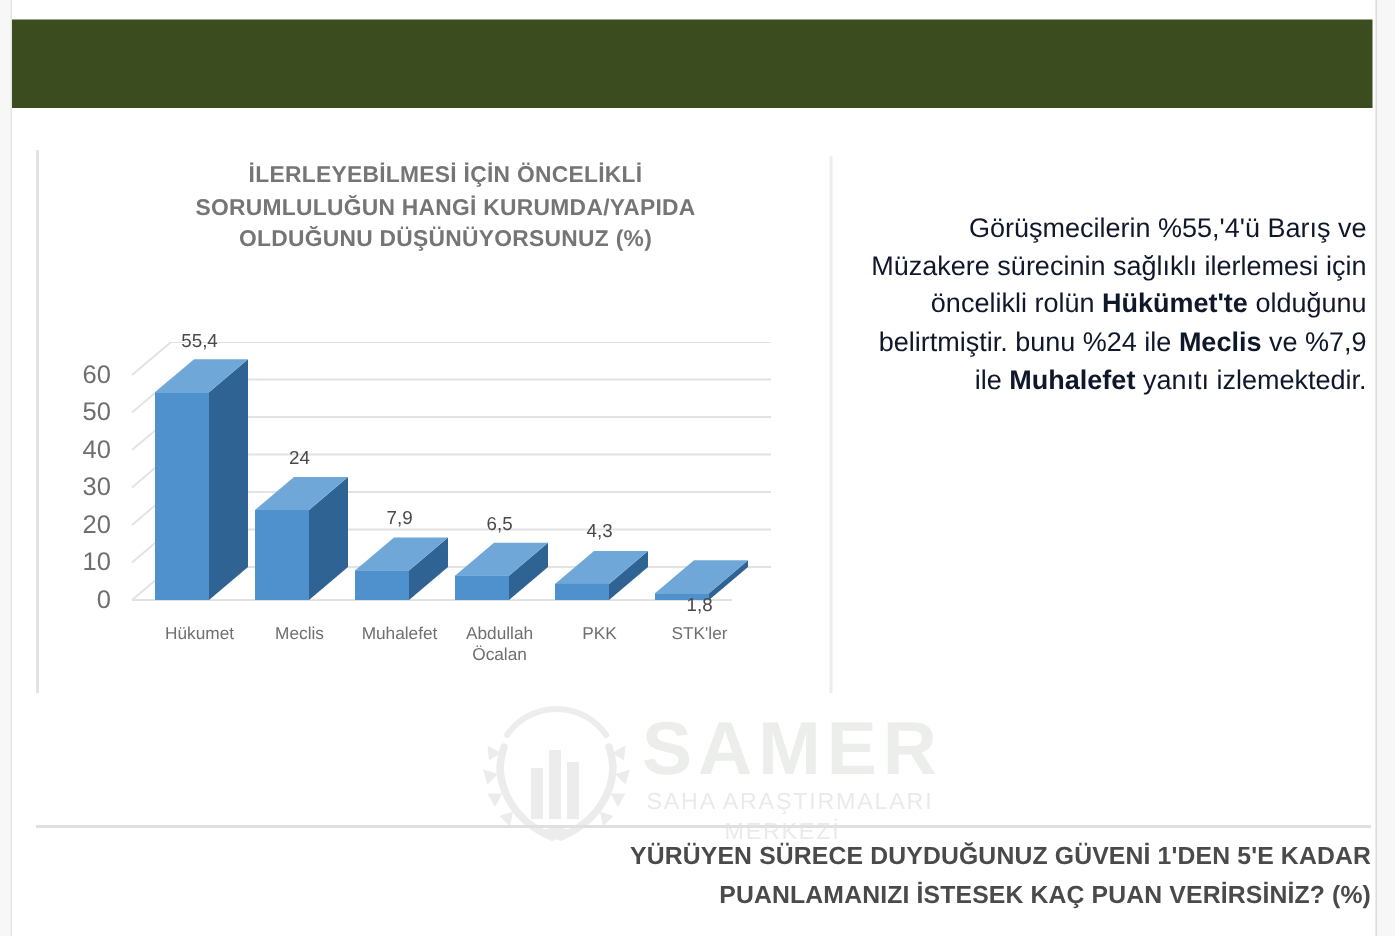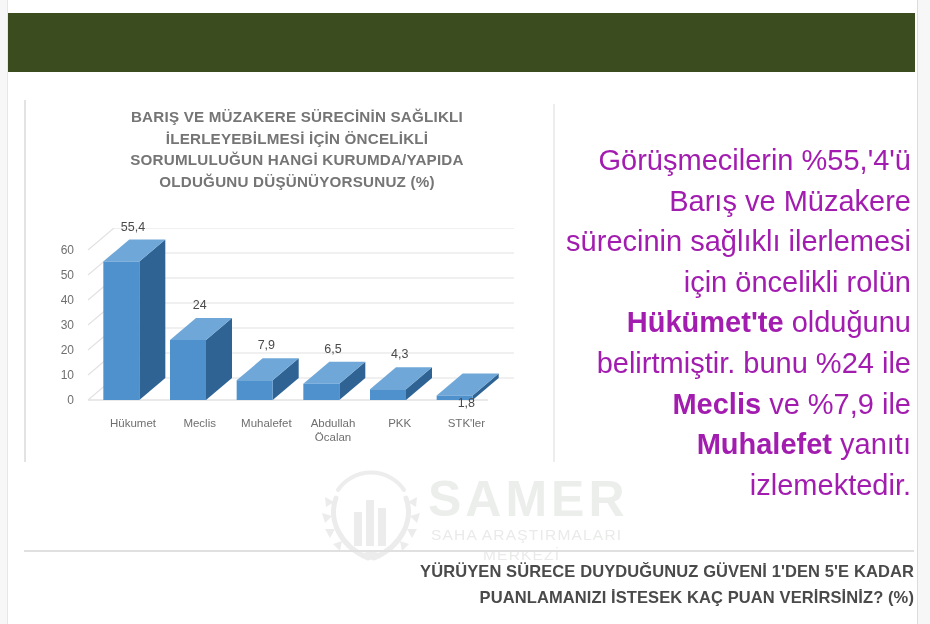--- a/index.html
+++ b/index.html
@@ -79,21 +79,21 @@
   }
   .ylabels {
     position: absolute;
     left: 0; top: 0;
     width: 48px;
     height: 180px;
   }
   .ylabel {
     position: absolute;
     right: 0;
-    font-size: 12px;
+    font-size: 17px;
     color: #6f6f6f;
     text-align: right;
     transform: translateY(-50%);
   }
   .datalabel {
     position: absolute;
     font-size: 12.5px;
     color: #4a4a4a;
     white-space: nowrap;
     transform: translateX(-50%);
@@ -115,23 +115,23 @@
     height: 358px;
     border-left: 2px solid #ededed;
     box-sizing: border-box;
   }
   .text-body {
     position: absolute;
     left: 8px;
     top: 36px;
     width: 348px;
     text-align: right;
-    font-size: 29px;
+    font-size: 18px;
     line-height: 1.40;
-    color: #a21caf;
+    color: #0f172a;
   }
   .text-body b { font-weight: bold; }
   
   .watermark {
     position: absolute;
     left: 316px;
     top: 468px;
     width: 330px;
     height: 110px;
     pointer-events: none;
@@ -190,21 +190,20 @@
 <div id="slide">
 
   <div class="edge-rail-left"></div>
   <div class="edge-rail-right"></div>
 
   <div class="header-band" style="background: rgb(59, 77, 30);"></div>
 
   <div class="chart-panel">
 
     <div class="chart-title">
-        <div>BARIŞ VE MÜZAKERE SÜRECİNİN SAĞLIKLI</div>
         <div>İLERLEYEBİLMESİ İÇİN ÖNCELİKLİ</div>
         <div>SORUMLULUĞUN HANGİ KURUMDA/YAPIDA</div>
         <div>OLDUĞUNU DÜŞÜNÜYORSUNUZ (%)</div>
       </div>
 
     <div class="plot-wrap">
       <svg class="plot-svg" width="529" height="234" viewBox="0 0 529 234">
           <line x1="62" y1="172" x2="88" y2="150" stroke="#e2e2e2" stroke-width="1.2"></line>
           <line x1="88" y1="150" x2="488" y2="150" stroke="#e2e2e2" stroke-width="1.2"></line>
           <line x1="62" y1="147" x2="88" y2="125" stroke="#e2e2e2" stroke-width="1.2"></line>

